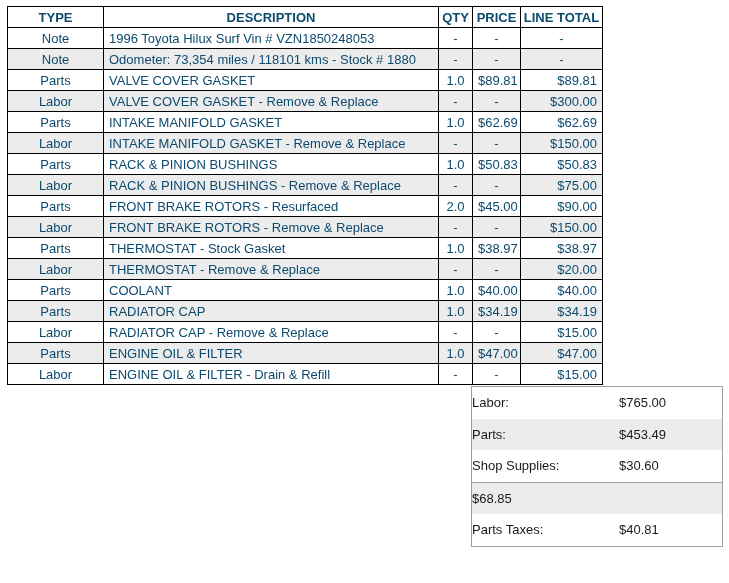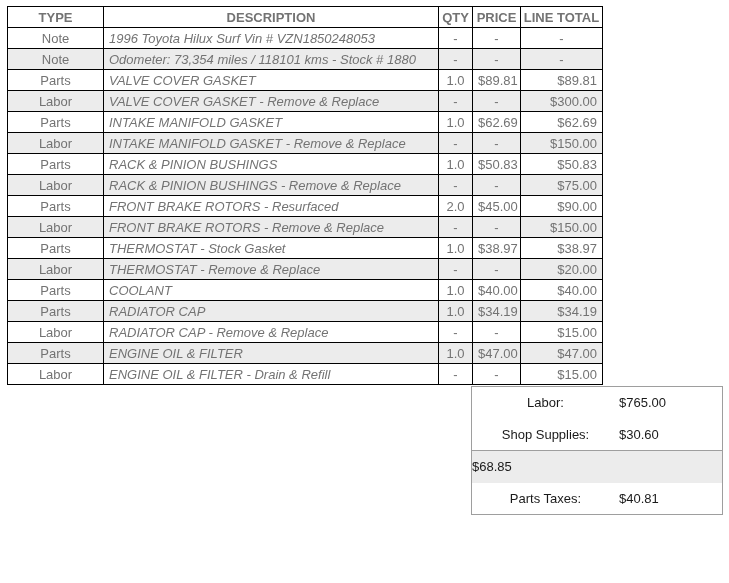--- a/index.html
+++ b/index.html
@@ -14,38 +14,38 @@
 
   
   table.items {
     position: absolute;
     left: 7px;
     top: 6px;
     width: 595px;
     border-collapse: collapse;
     table-layout: fixed;
     font-size: 13px;
-    color: #737373;
+    color: #0c4a6e;
   }
   table.items th, table.items td {
     border: 1px solid #000000;
     height: 20px;
     padding: 0 5px;
     overflow: hidden;
     white-space: nowrap;
     background: #ffffff;
   }
   table.items th {
     font-weight: bold;
     text-align: center;
     padding: 0 2px;
   }
   table.items tr.stripe td { background: #ececec; }
   td.col-type  { text-align: center; padding-left: 6px; }
-  td.col-desc  { text-align: left; padding-left: 8px; font-style: italic; }
+  td.col-desc  { text-align: left; padding-left: 8px; }
   td.col-qty   { text-align: center; }
   td.col-price { text-align: center; }
   td.col-total { text-align: right; padding-right: 5px; }
   td.col-total.dash { text-align: center; }
 
   
   .summary {
     position: absolute;
     left: 471px;
     top: 386px;
@@ -58,21 +58,21 @@
   .srow {
     display: flex;
     align-items: center;
     height: 31.5px;
     background: #ffffff;
   }
   .srow.stripe { background: #ececec; }
   .srow.sep { border-top: 1px solid #9e9e9e; }
   .srow .slabel {
     flex: 1;
-    text-align: center;
+    text-align: left;
   }
   .srow .svalue {
     width: 94px;
     text-align: left;
     padding-right: 9px;
   }
   .srow.bold .slabel, .srow.bold .svalue { font-weight: bold; }
 </style>
 </head>
 <body>
@@ -217,20 +217,24 @@
           <td class="col-total">$15.00</td>
         </tr>
       </tbody>
   </table>
 
   <div class="summary">
       <div class="srow">
         <div class="slabel">Labor:</div>
         <div class="svalue">$765.00</div>
       </div>
+      <div class="srow stripe">
+        <div class="slabel">Parts:</div>
+        <div class="svalue">$453.49</div>
+      </div>
       <div class="srow">
         <div class="slabel">Shop Supplies:</div>
         <div class="svalue">$30.60</div>
       </div>
       <div class="srow sep stripe">
         <div class="svalue">$68.85</div>
       </div>
       <div class="srow">
         <div class="slabel">Parts Taxes:</div>
         <div class="svalue">$40.81</div>

